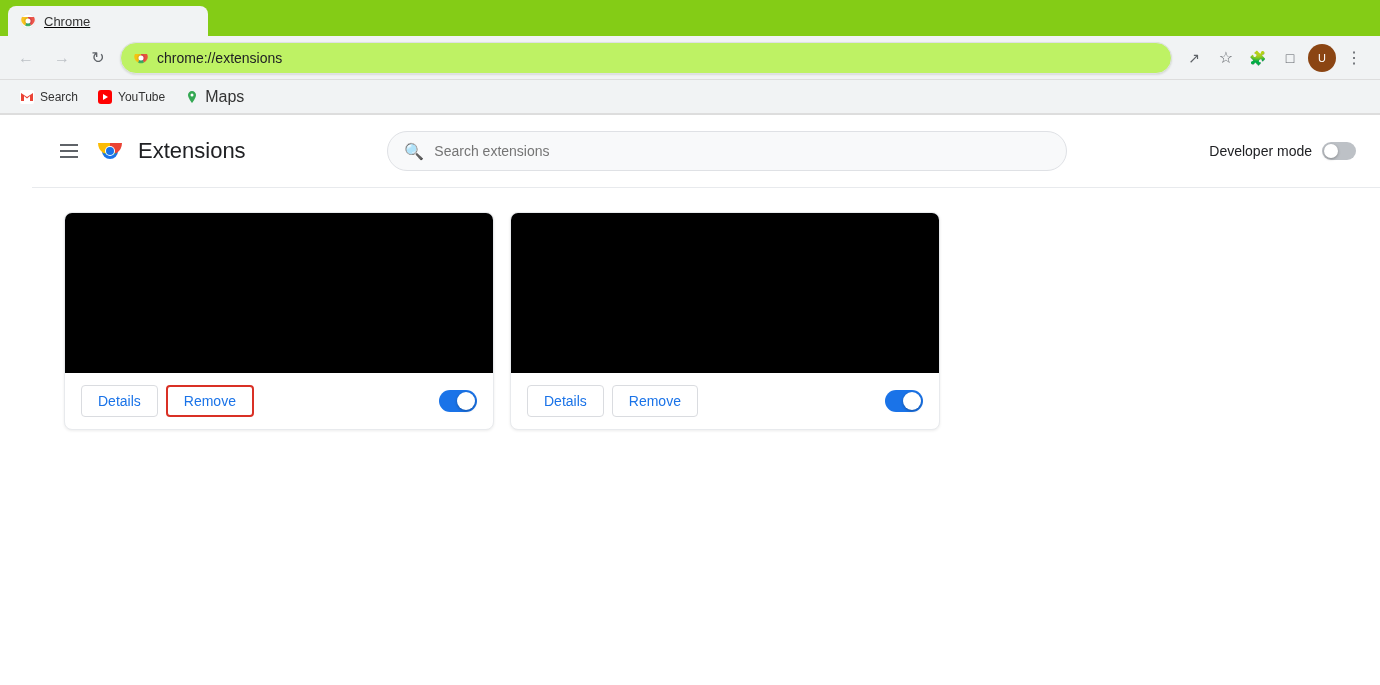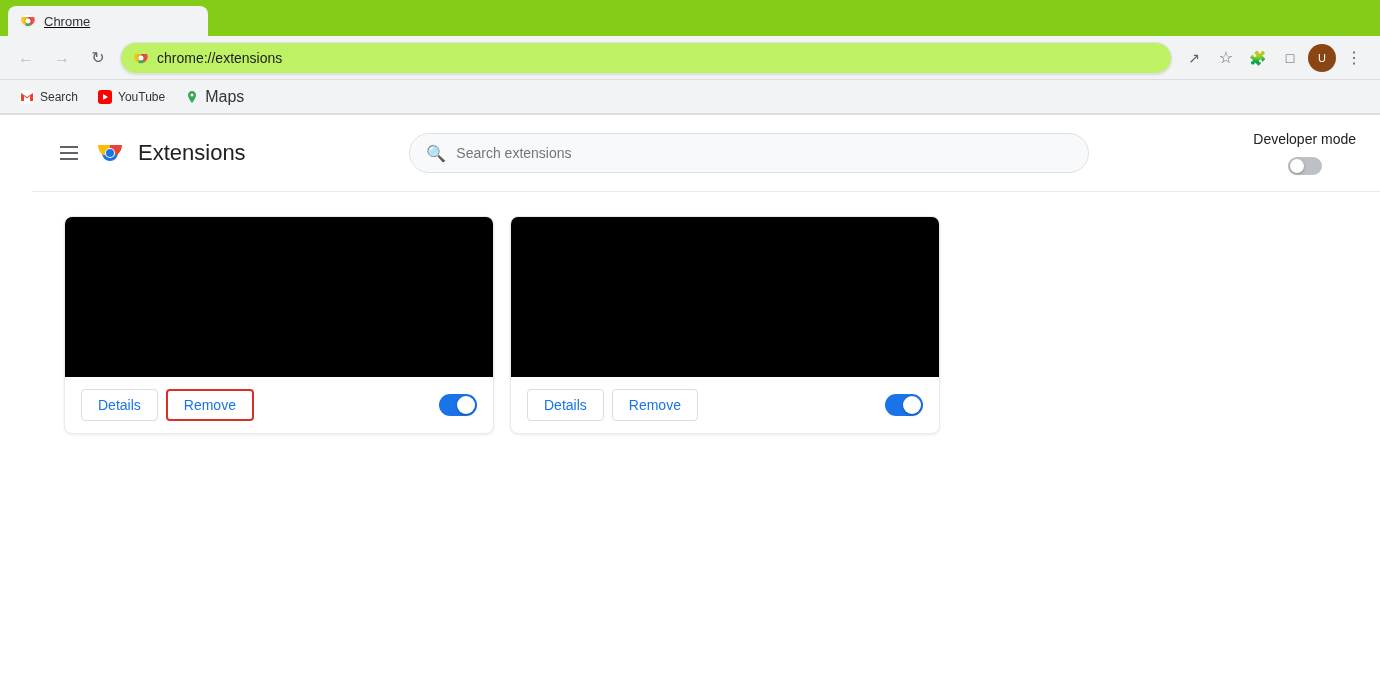--- a/index.html
+++ b/index.html
@@ -189,21 +189,20 @@
     }
     .search-icon { color: #5f6368; font-size: 16px; }
 
     .developer-mode {
       display: flex;
       align-items: center;
       gap: 10px;
       font-size: 14px;
       color: #202124;
       margin-left: auto;
-      flex-direction: column;
     }
 
     
     .toggle-switch {
       width: 34px;
       height: 18px;
       border-radius: 9px;
       background: #bdc1c6;
       position: relative;
       cursor: pointer;

